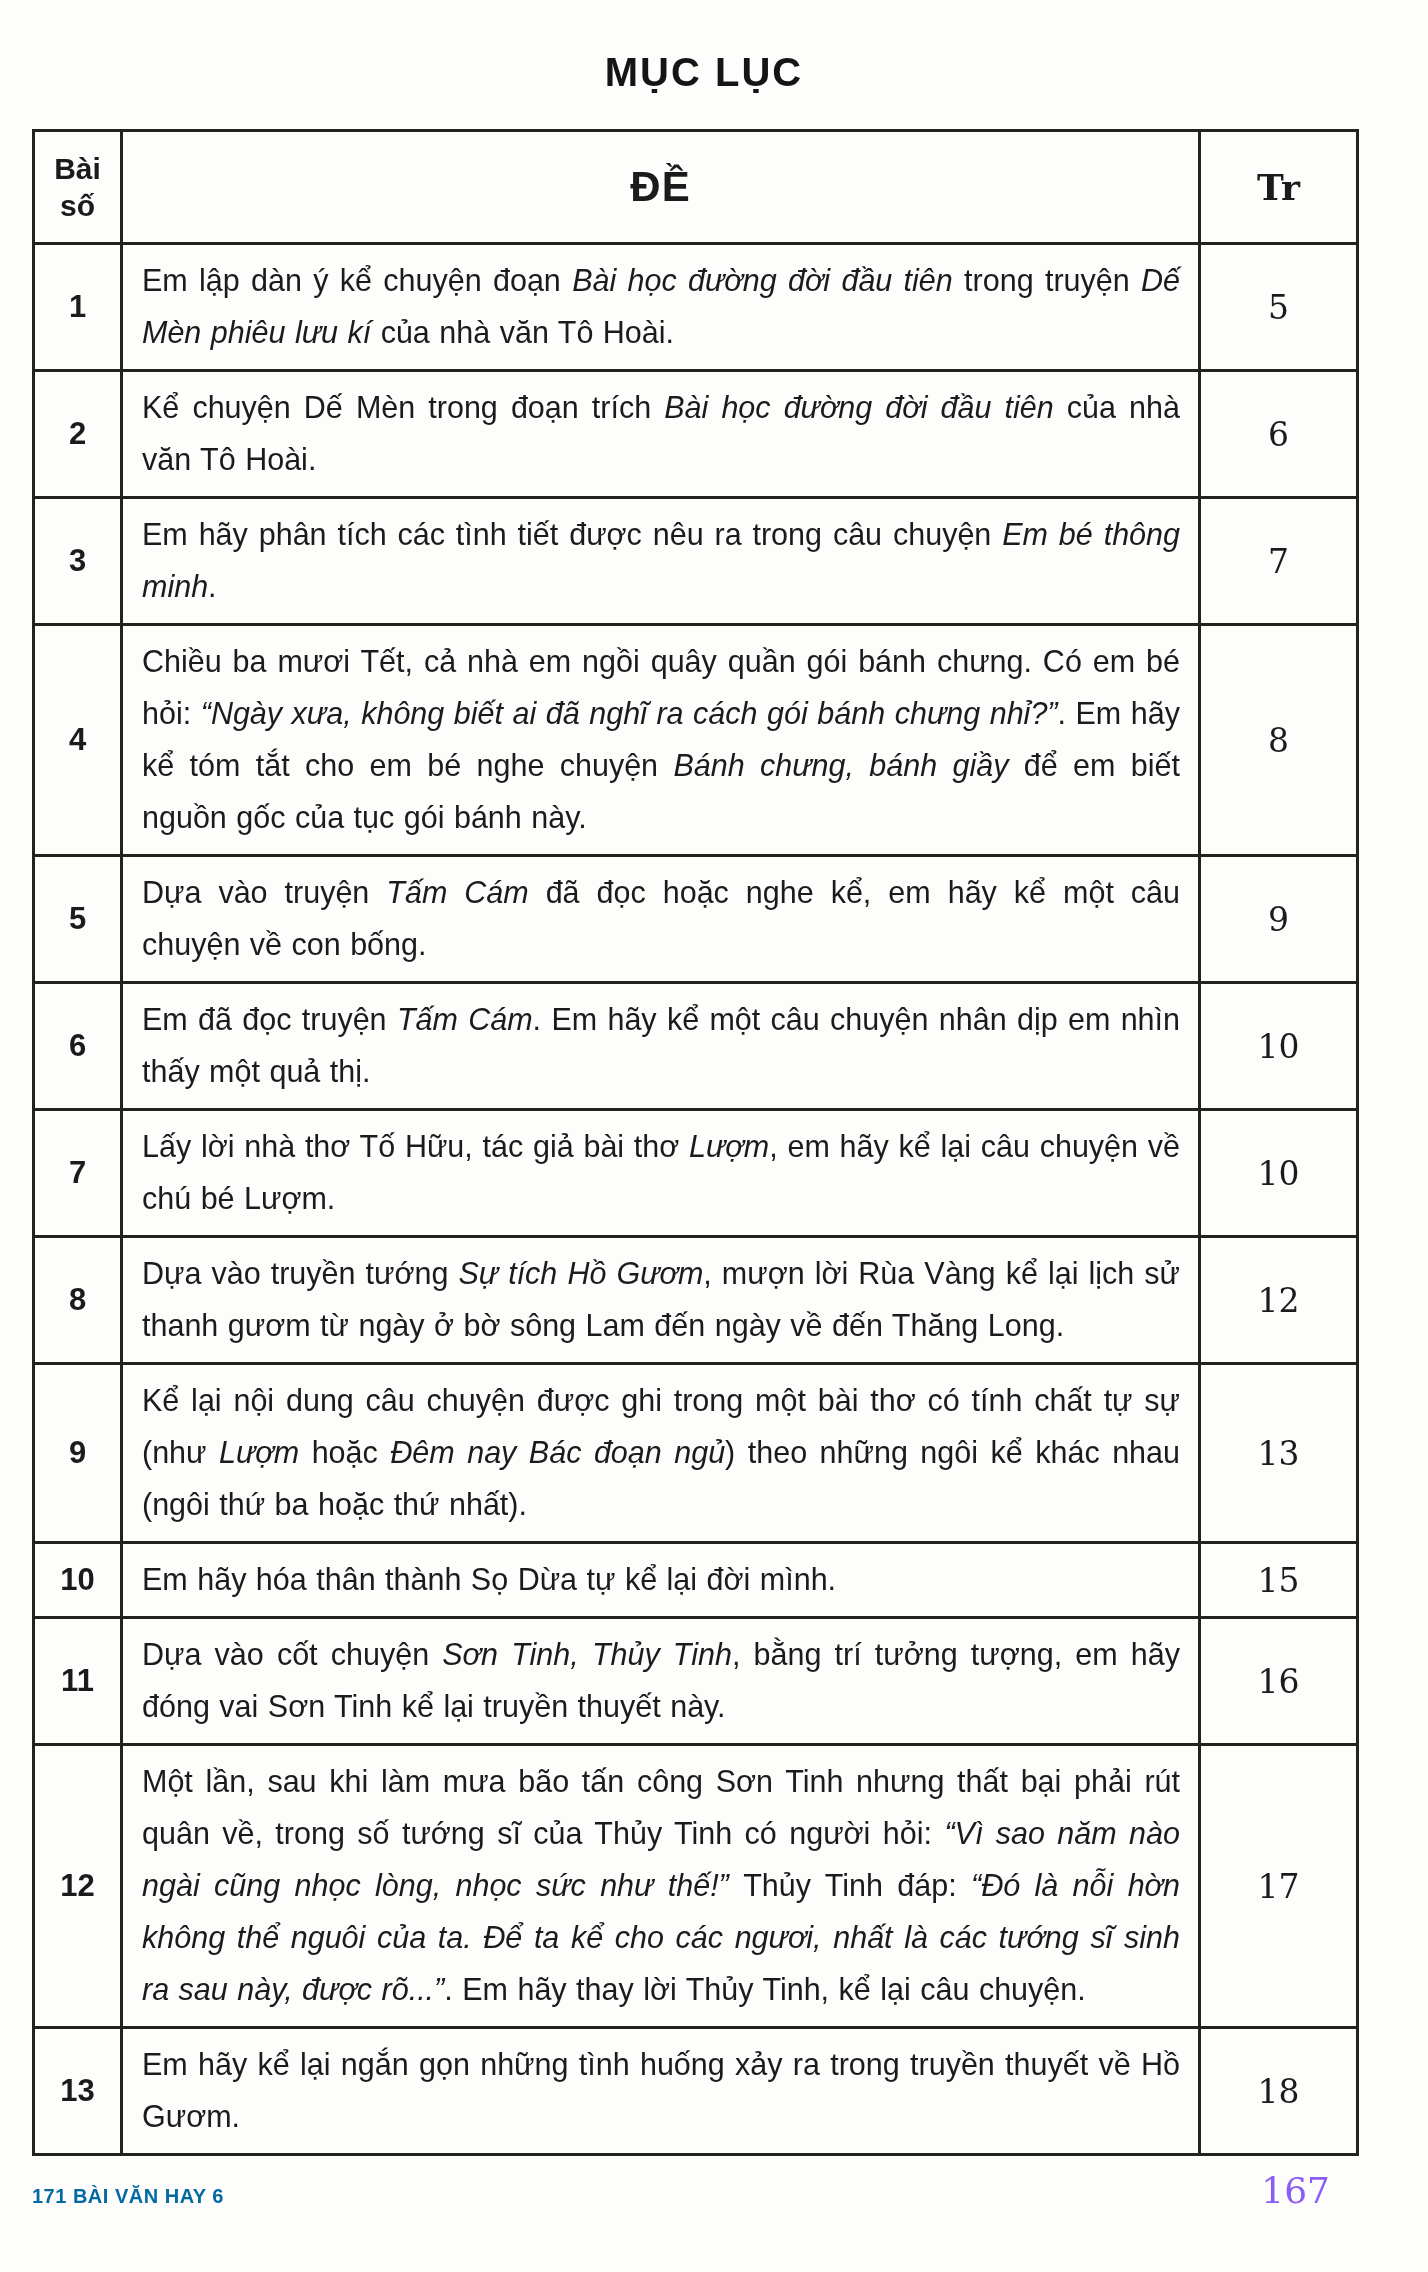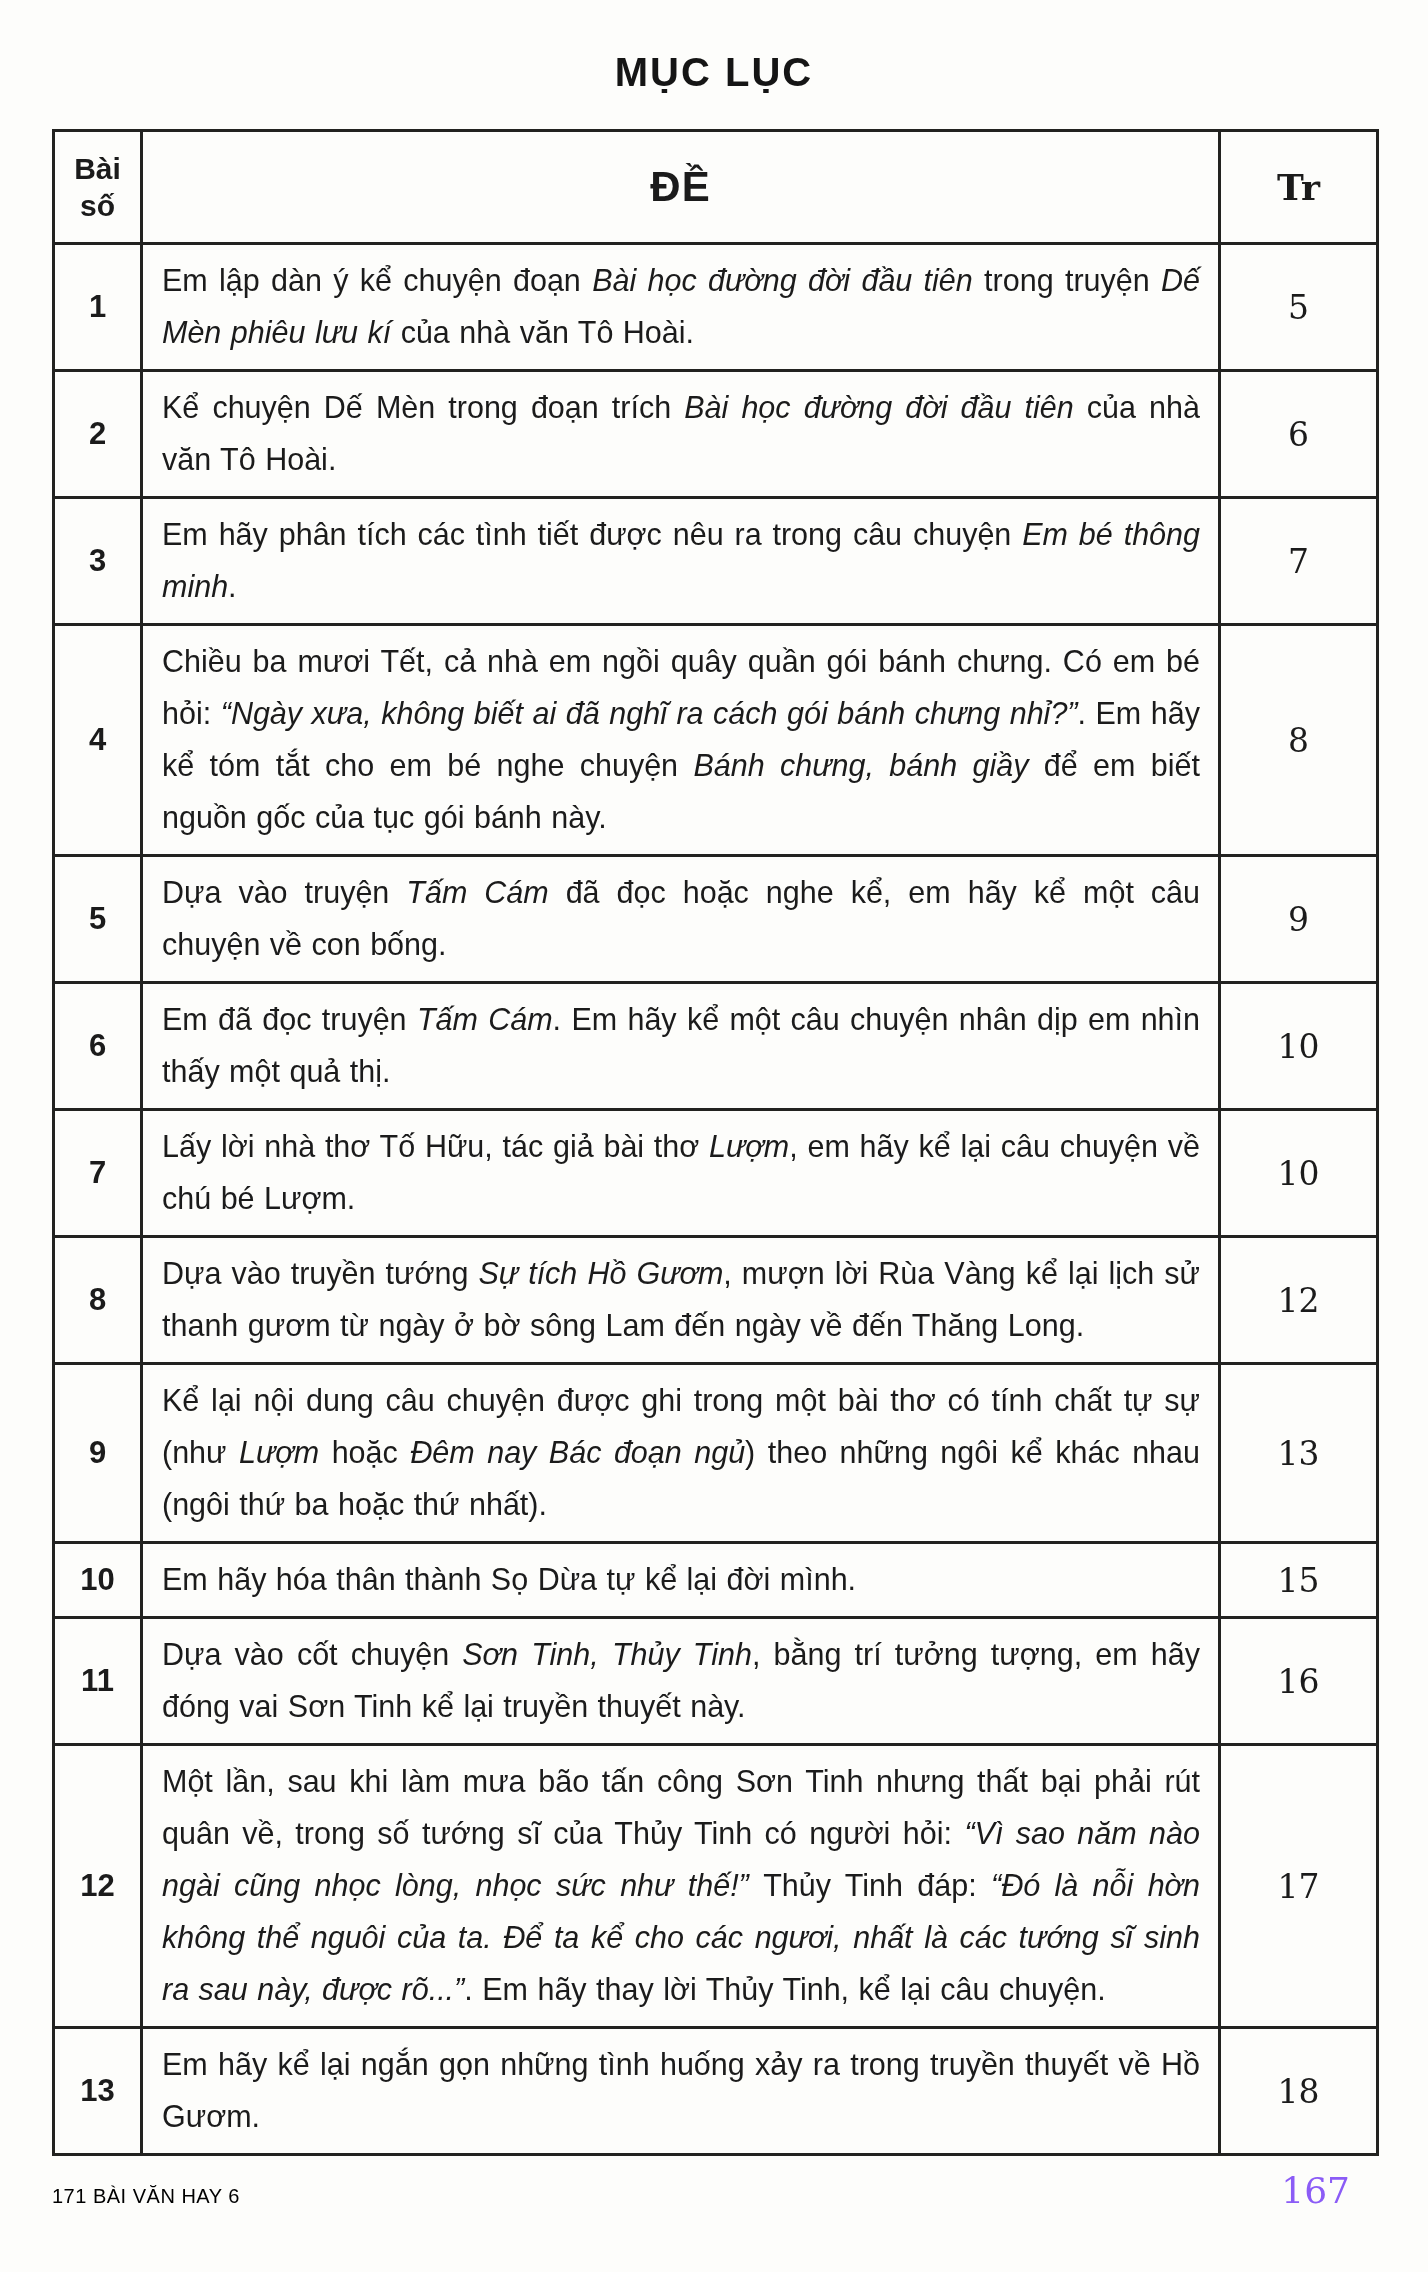--- a/index.html
+++ b/index.html
@@ -8,21 +8,21 @@
     background: #f4f4f2;
   }
   .page {
     position: relative;
     width: 1428px;
     height: 2272px;
     background: #fdfdfb;
     color: #1b1b1b;
     font-family: "Liberation Sans", "DejaVu Sans", sans-serif;
     box-sizing: border-box;
-    padding: 50px 52px 0 52px;
+    padding: 50px 52px 0 32px;
     overflow: hidden;
   }
   .title {
     margin: 0 0 34px 0;
     text-align: center;
     font-size: 40px;
     font-weight: bold;
     letter-spacing: 2px;
     color: #151515;
   }
@@ -86,23 +86,23 @@
 
   .footer {
     width: 1324px;
     margin-top: 14px;
     display: flex;
     justify-content: space-between;
     align-items: baseline;
   }
   .footer-left {
     font-size: 20px;
-    font-weight: normal;
+    font-weight: bold;
     letter-spacing: 0.5px;
-    color: #000000;
+    color: #0369a1;
   }
   .footer-right {
     font-family: "DejaVu Serif", "Liberation Serif", serif;
     font-size: 36px;
     color: #8b5cf6;
     padding-right: 26px;
   }
 </style>
 </head>
 <body>

